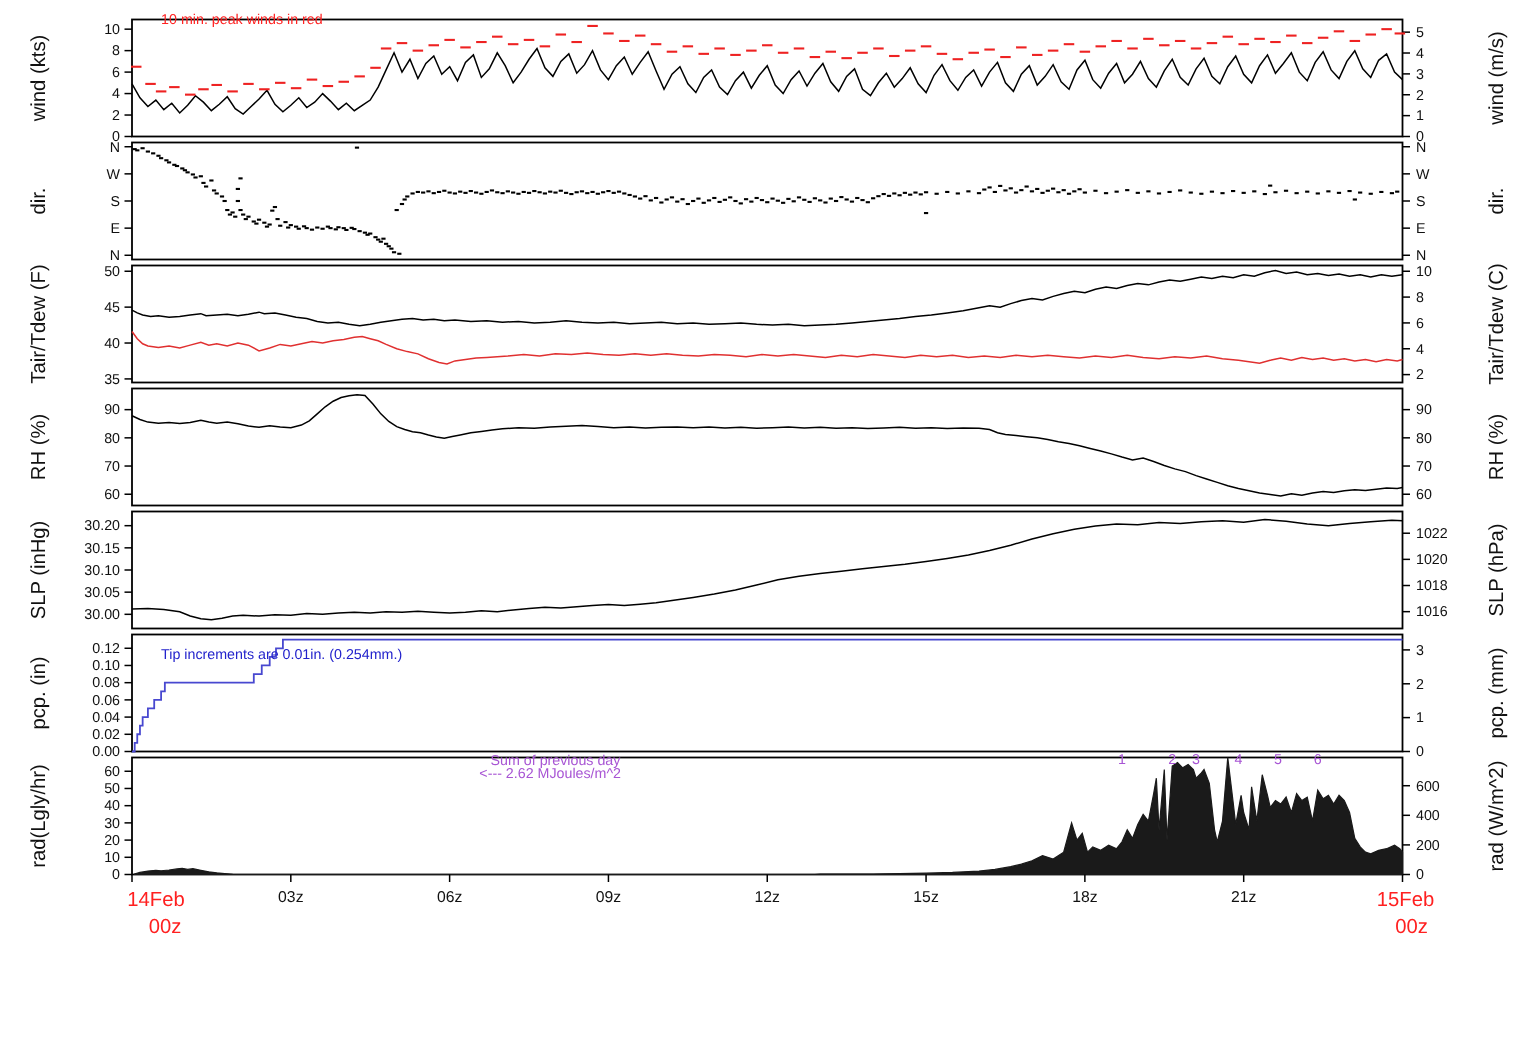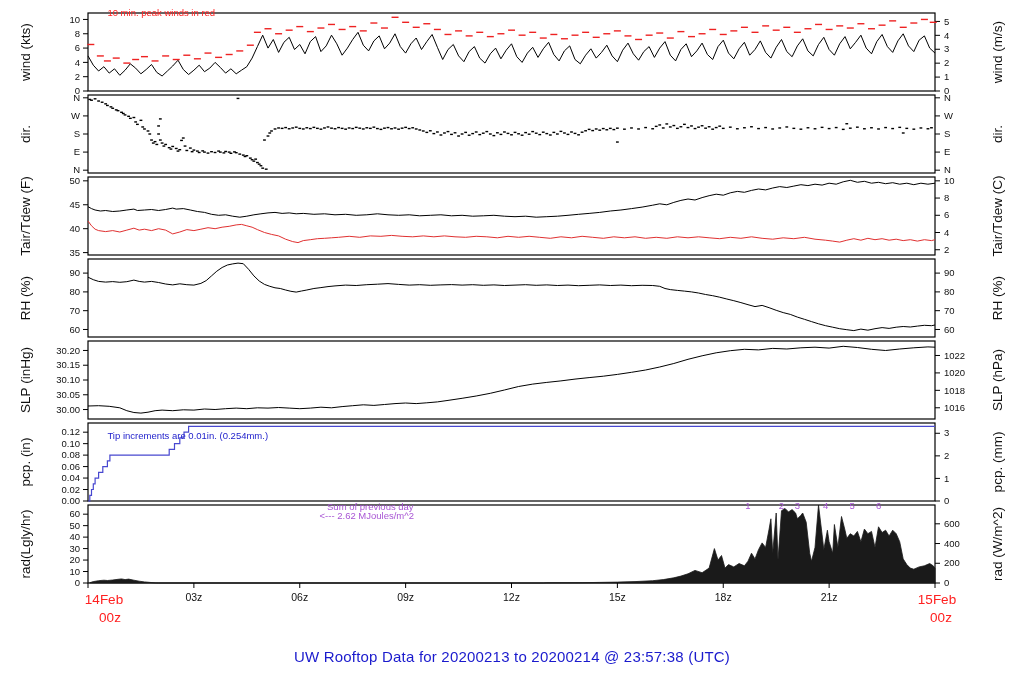--- a/index.html
+++ b/index.html
@@ -546,14 +546,13 @@
           <line x1="829.125" x2="829.125" y1="583" y2="588" stroke="#000000" stroke-width="1"></line>
           <text x="829.125" y="601" text-anchor="middle" font-size="10.5" fill="#111111">21z</text>
           <line x1="88" x2="88" y1="583" y2="588" stroke="#000000" stroke-width="1"></line>
           <line x1="935" x2="935" y1="583" y2="588" stroke="#000000" stroke-width="1"></line>
           <text x="104" y="604" text-anchor="middle" font-size="13.5" fill="#ff2020">14Feb</text>
           <text x="110" y="622" text-anchor="middle" font-size="13.5" fill="#ff2020">00z</text>
           <text x="937" y="604" text-anchor="middle" font-size="13.5" fill="#ff2020">15Feb</text>
           <text x="941" y="622" text-anchor="middle" font-size="13.5" fill="#ff2020">00z</text>
         </g>
       </svg></div>
-  <div id="plot-title">UW Rooftop Data for 20200213  to  20200214 @ 23:57:38  (UTC)</div>
 </div>
 
 </body></html>

